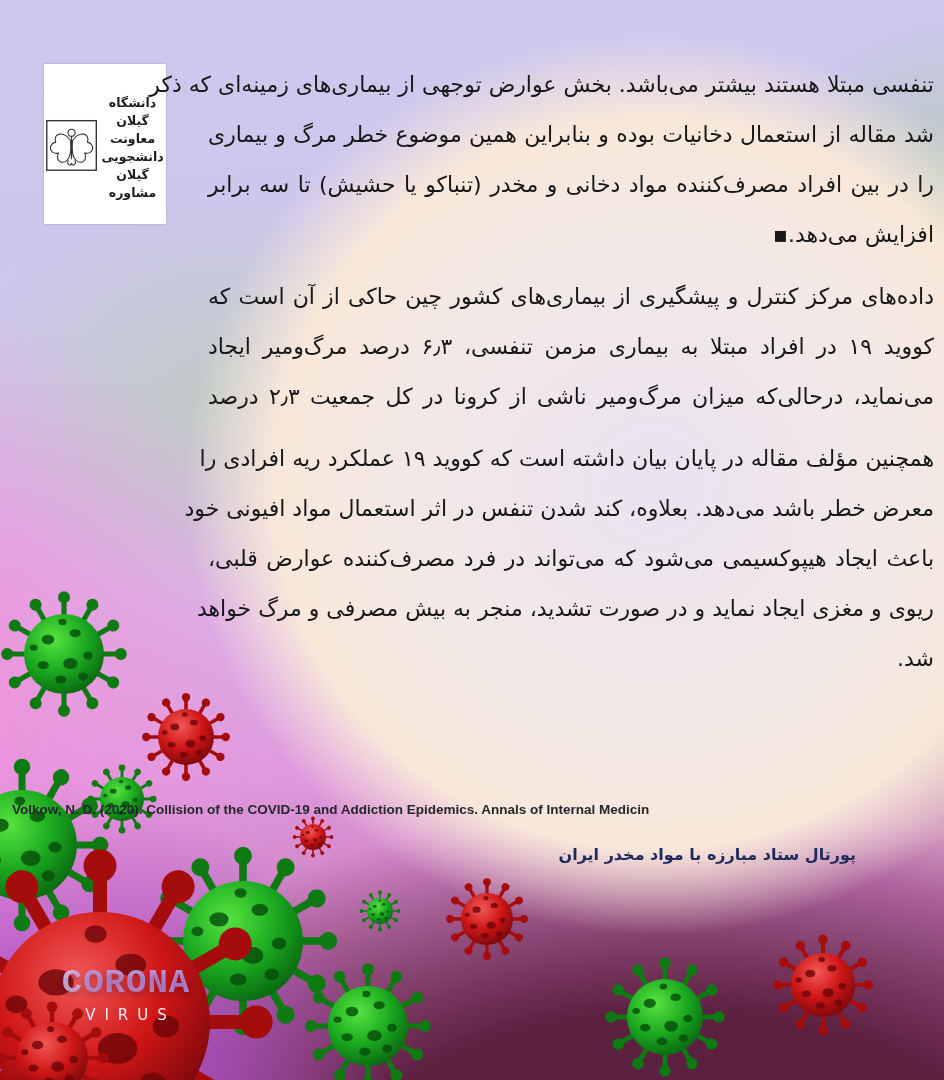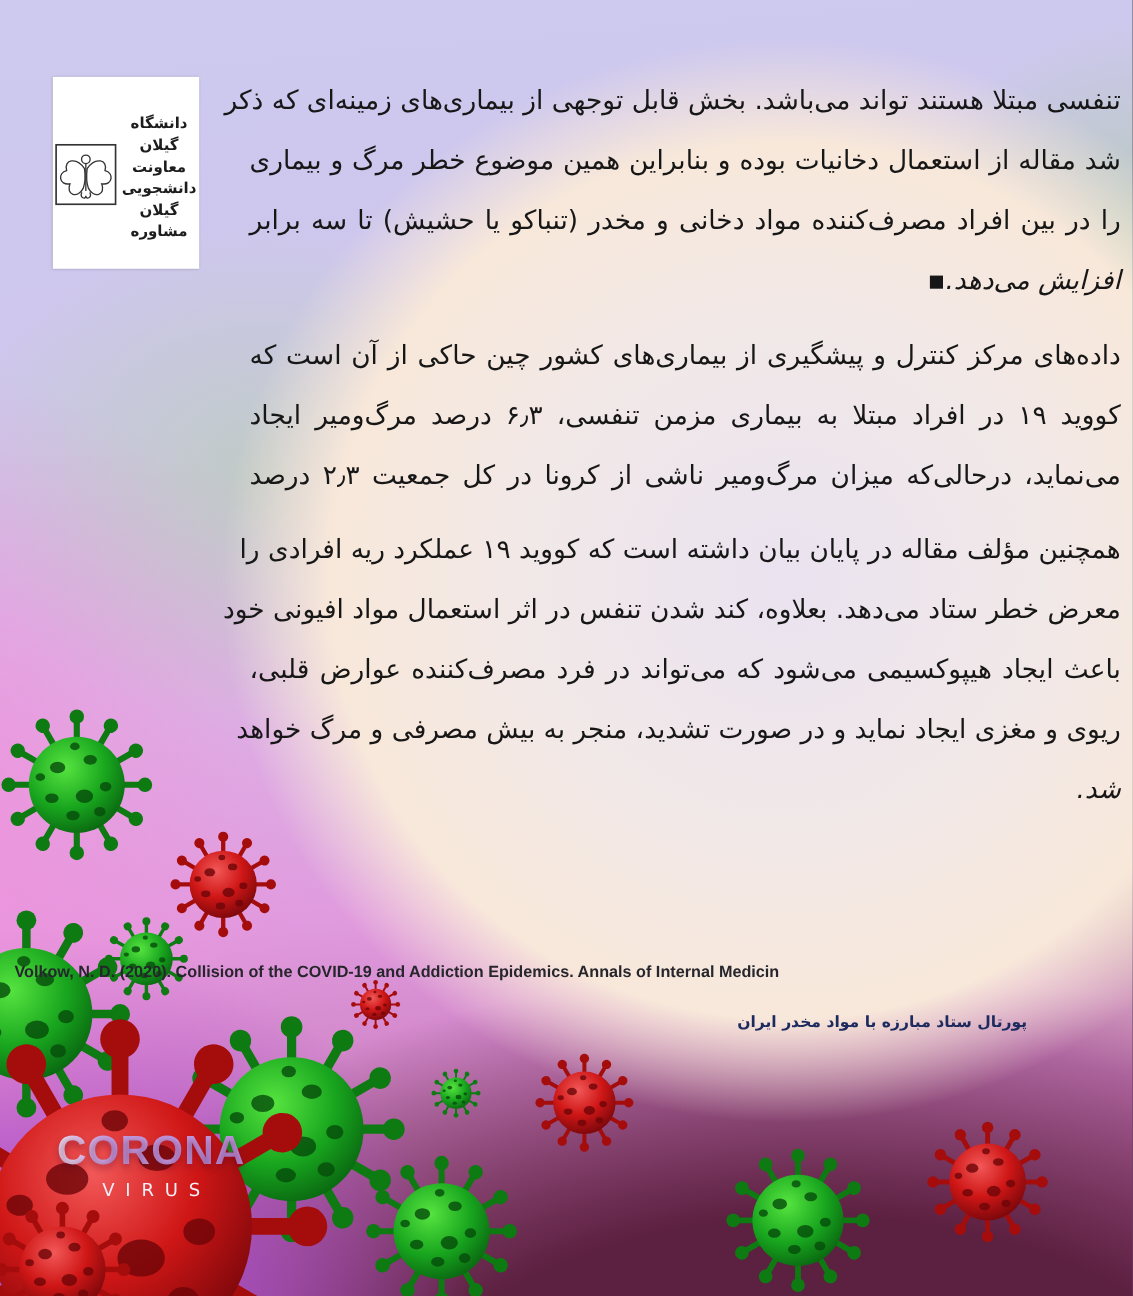--- a/index.html
+++ b/index.html
@@ -29,37 +29,38 @@
   }
   .emblem{width:92px; height:88px;}
   .logo-text{font-size:12.5px; font-weight:bold; color:#1d1d1d; line-height:18px; text-align:center; direction:rtl; margin-top:3px;}
   
   .content{
     position:absolute; top:60px; right:10px; width:726px; z-index:4;
     direction:rtl; color:#171717; font-size:22px;
   }
   .para{margin:0 0 12px 0;}
   .ln{height:50px; line-height:50px; text-align:justify; text-align-last:justify; white-space:nowrap; letter-spacing:.5px;}
-  .ln.short{text-align-last:right;font-style:italic;}
+  .ln.short{text-align-last:right;}
   .citation{
     position:absolute; top:802px; right:12px; width:920px; z-index:4;
     font-family:"Liberation Sans",sans-serif; font-size:13.5px; font-weight:bold;
     color:#26262c; 
   }
   .source{
     position:absolute; top:845px; right:88px; z-index:4; direction:rtl;
-    font-size:13px; font-weight:bold; color:#1c2a5e;
+    font-size:16px; font-weight:bold; color:#1c2a5e;
   }
   
   .corona-label{position:absolute; left:46px; top:940px; z-index:5; width:160px; text-align:center;}
   .corona-title{
-    font-family:Liberation Sans, sans-serif; font-weight:bold; font-size:34px; letter-spacing:1px;
+    font-family:Liberation Mono, monospace; font-weight:bold; font-size:34px; letter-spacing:1px;
     background:linear-gradient(90deg,#f2e2f2 0%, #c9a0e4 28%, #bf93e0 100%);
     -webkit-background-clip:text; background-clip:text; color:transparent;
     text-shadow:0 3px 6px rgba(70,0,40,.35);
+    margin-top:24px;
   }
   .corona-sub{
     margin-top:4px; font-family:"DejaVu Sans",sans-serif; font-size:15px; letter-spacing:9px;
     color:#f4eef8; padding-left:9px;
   }
 </style>
 </head>
 <body>
 
 <div class="poster">
@@ -153,33 +154,33 @@
     </svg>
     <div class="logo-text">
       <div>دانشگاه گیلان</div>
       <div>معاونت دانشجویی</div>
       <div>گیلان مشاوره</div>
     </div>
   </div>
 
   <div class="content">
     <div class="para">
-      <div class="ln">تنفسی مبتلا هستند تواند می‌باشد. بخش قابل توجهی از بیماری‌های زمینه‌ای که ذکر</div>
+      <div class="ln">تنفسی مبتلا هستند بیشتر می‌باشد. بخش عوارض توجهی از بیماری‌های زمینه‌ای که ذکر</div>
       <div class="ln">شد مقاله از استعمال دخانیات بوده و بنابراین همین موضوع خطر مرگ و بیماری</div>
       <div class="ln">را در بین افراد مصرف‌کننده مواد دخانی و مخدر (تنباکو یا حشیش) تا سه برابر</div>
       <div class="ln short">افزایش می‌دهد.▪</div>
     </div>
     <div class="para">
       <div class="ln">داده‌های مرکز کنترل و پیشگیری از بیماری‌های کشور چین حاکی از آن است که</div>
       <div class="ln">کووید ۱۹ در افراد مبتلا به بیماری مزمن تنفسی، ۶٫۳ درصد مرگ‌ومیر ایجاد</div>
       <div class="ln">می‌نماید، درحالی‌که میزان مرگ‌ومیر ناشی از کرونا در کل جمعیت ۲٫۳ درصد</div>
     </div>
     <div class="para">
       <div class="ln">همچنین مؤلف مقاله در پایان بیان داشته است که کووید ۱۹ عملکرد ریه افرادی را</div>
-      <div class="ln">معرض خطر ستاد می‌دهد. بعلاوه، کند شدن تنفس در اثر استعمال مواد افیونی خود</div>
+      <div class="ln">معرض خطر باشد می‌دهد. بعلاوه، کند شدن تنفس در اثر استعمال مواد افیونی خود</div>
       <div class="ln">باعث ایجاد هیپوکسیمی می‌شود که می‌تواند در فرد مصرف‌کننده عوارض قلبی،</div>
       <div class="ln">ریوی و مغزی ایجاد نماید و در صورت تشدید، منجر به بیش مصرفی و مرگ خواهد</div>
       <div class="ln short">شد.</div>
     </div>
   </div>
 
   <div class="citation">Volkow, N. D. (2020). Collision of the COVID-19 and Addiction Epidemics. Annals of Internal Medicin</div>
   <div class="source">پورتال ستاد مبارزه با مواد مخدر ایران</div>
 
   <div class="corona-label">

